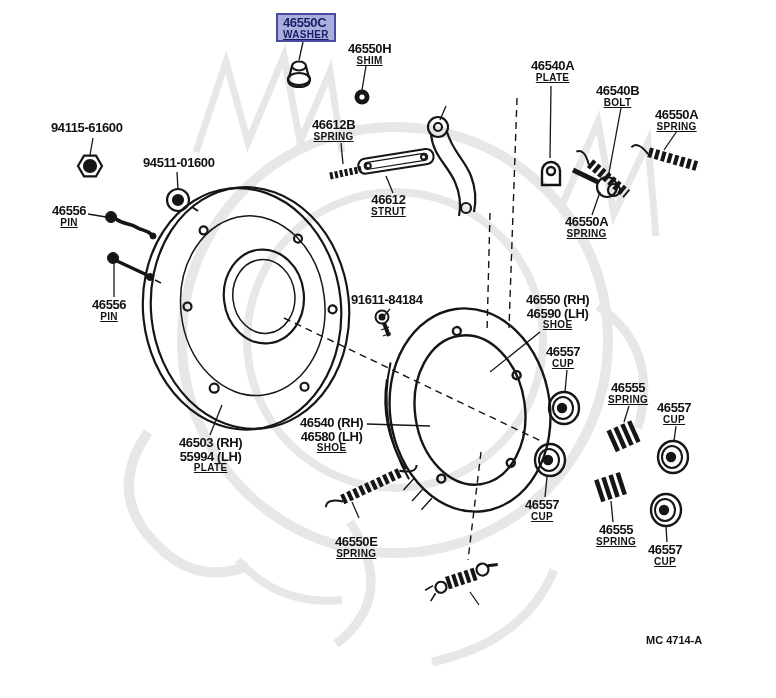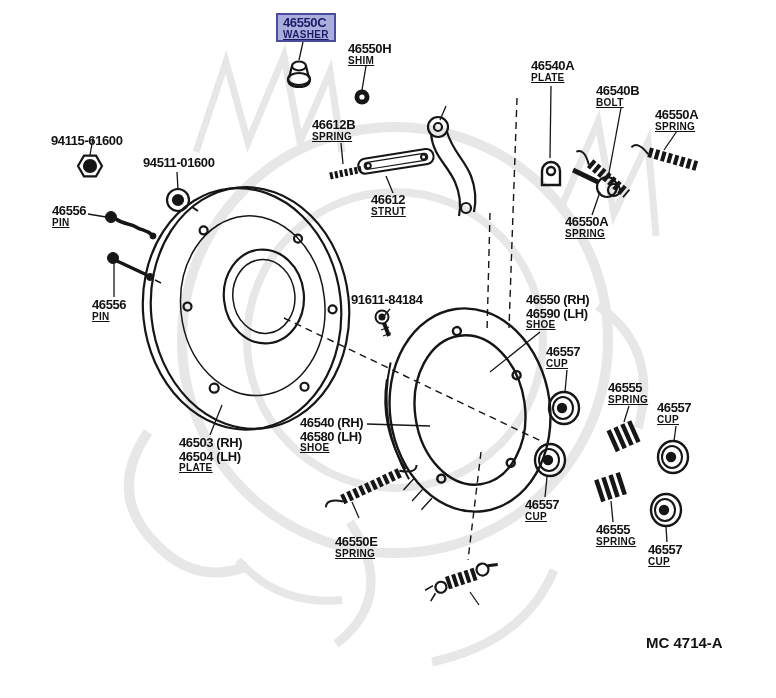--- a/index.html
+++ b/index.html
@@ -1,24 +1,24 @@
 <!DOCTYPE html>
 <html><head>
 <meta charset="utf-8">
 <style>
   html,body{margin:0;padding:0;background:#ffffff;}
   #stage{position:relative;width:776px;height:698px;background:#ffffff;overflow:hidden;
          font-family:"Liberation Sans",sans-serif;}
   #art{position:absolute;left:0;top:0;}
-  .plabel{position:absolute;font-weight:bold;color:#121212;line-height:1.04;white-space:nowrap;z-index:5;}
+  .plabel{position:absolute;font-weight:bold;color:#121212;line-height:1.04;white-space:nowrap;z-index:5;text-align:center;}
   .plabel span{display:block;}
   .num{font-size:13px;letter-spacing:-0.4px;}
   .desc{font-size:10px;letter-spacing:0.3px;text-decoration:underline;}
   .hl{background:#a9aedd;border:2px solid #4a4aa0;padding:1px 5px 0 5px;text-align:left;color:#1c1c66;}
-  .code .num{font-size:15px;letter-spacing:0;}
+  .code .num{font-size:11px;letter-spacing:0;}
   .coil{stroke:#161616;stroke-width:10;stroke-dasharray:4 2.6;fill:none;}
   .coil-sm{stroke:#161616;stroke-width:7;stroke-dasharray:3 2;fill:none;}
   .barrel{stroke:#161616;stroke-width:23;stroke-dasharray:4.5 3;fill:none;}
   .adjbody{stroke:#161616;stroke-width:13;stroke-dasharray:4 2.5;fill:none;}
   .lead{stroke:#161616;stroke-width:1.3;}
   .dash{stroke:#161616;stroke-width:1.4;stroke-dasharray:7 5;fill:none;}
   .ink{stroke:#161616;fill:none;}
   .wm{stroke:#e7e7e7;fill:none;}
 </style>
 </head>
@@ -249,21 +249,21 @@
   <div class="plabel" style="left:596px;top:84px">
     <span class="num">46540B</span>
     <span class="desc">BOLT</span>
   </div>
 
   <div class="plabel" style="left:655px;top:108px">
     <span class="num">46550A</span>
     <span class="desc">SPRING</span>
   </div>
 
-  <div class="plabel" style="left:51px;top:134px">
+  <div class="plabel" style="left:51px;top:121px">
     <span class="num">94115-61600</span>
   </div>
 
   <div class="plabel" style="left:143px;top:156px">
     <span class="num">94511-01600</span>
   </div>
 
   <div class="plabel" style="left:312px;top:118px">
     <span class="num">46612B</span>
     <span class="desc">SPRING</span>
@@ -315,21 +315,21 @@
   </div>
 
   <div class="plabel" style="left:300px;top:416px">
     <span class="num">46540 (RH)</span>
     <span class="num">46580 (LH)</span>
     <span class="desc">SHOE</span>
   </div>
 
   <div class="plabel" style="left:179px;top:436px">
     <span class="num">46503 (RH)</span>
-    <span class="num">46504 (LH)</span>
+    <span class="num">55994 (LH)</span>
     <span class="desc">PLATE</span>
   </div>
 
   <div class="plabel" style="left:335px;top:535px">
     <span class="num">46550E</span>
     <span class="desc">SPRING</span>
   </div>
 
   <div class="plabel" style="left:525px;top:498px">
     <span class="num">46557</span>

